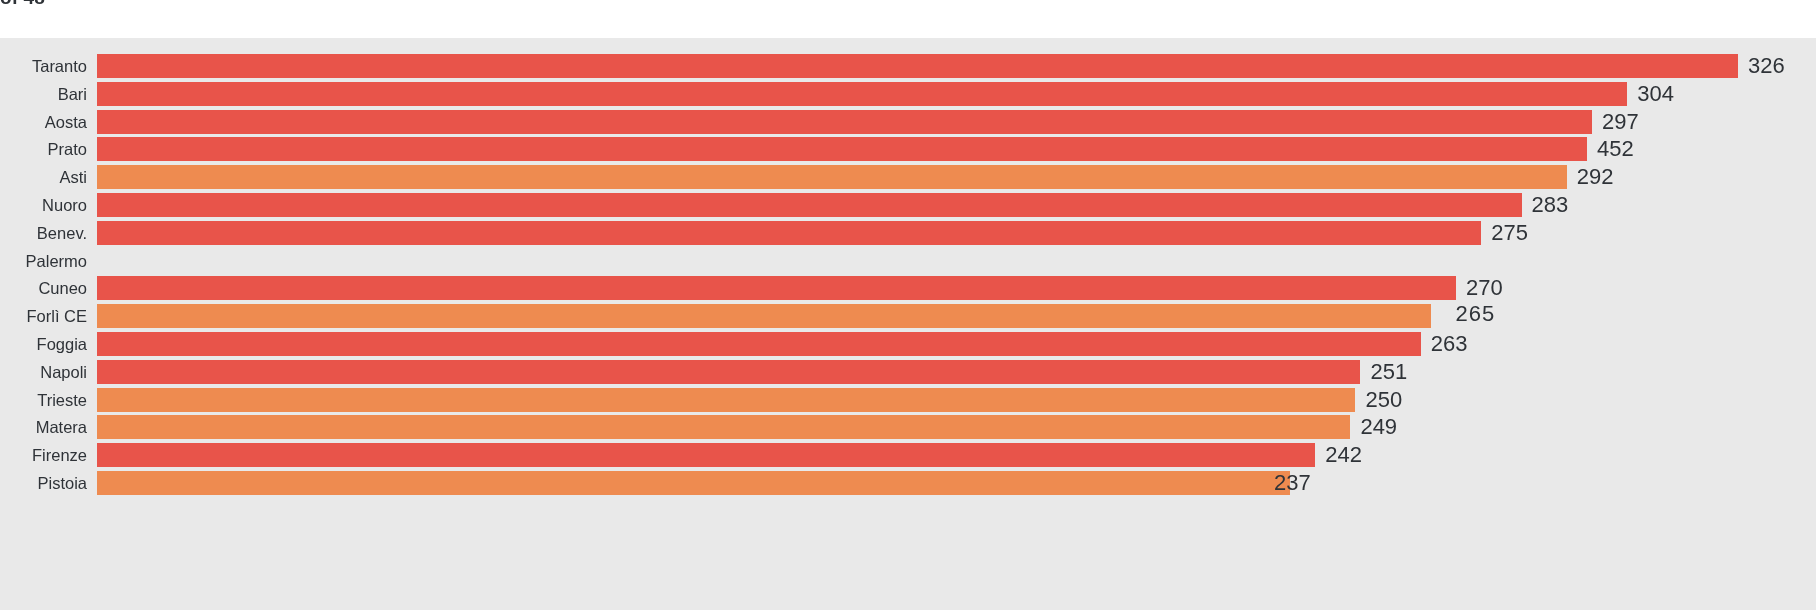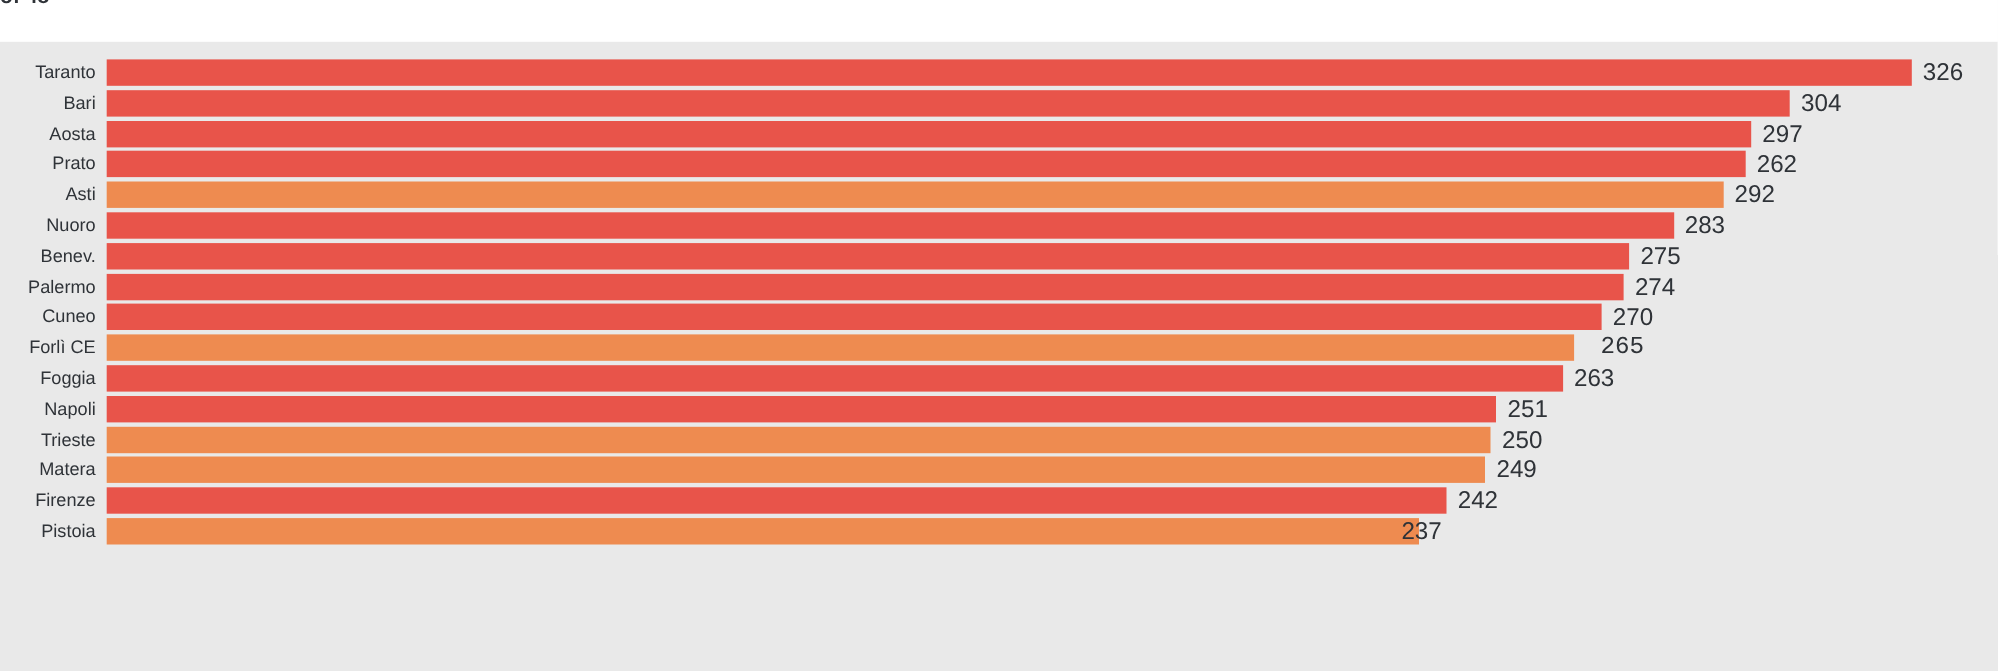--- a/index.html
+++ b/index.html
@@ -135,21 +135,21 @@
           <div class="row-label">Aosta</div>
           <div class="bar-track" style="width: 1719px;">
             <div class="bar" style="width: 1495.02px;"></div>
             <div class="bar-value" style="left: 1505.02px;">297</div>
           </div>
         </div>
         <div class="bar-row">
           <div class="row-label">Prato</div>
           <div class="bar-track" style="width: 1719px;">
             <div class="bar" style="width: 1489.99px;"></div>
-            <div class="bar-value" style="left: 1499.99px;">262</div>
+            <div class="bar-value" style="left: 1499.99px;">452</div>
           </div>
         </div>
         <div class="bar-row">
           <div class="row-label">Asti</div>
           <div class="bar-track" style="width: 1719px;">
             <div class="bar orange" style="width: 1469.85px;"></div>
             <div class="bar-value" style="left: 1479.85px;">292</div>
           </div>
         </div>
         <div class="bar-row">
@@ -161,24 +161,20 @@
         </div>
         <div class="bar-row">
           <div class="row-label">Benev.</div>
           <div class="bar-track" style="width: 1719px;">
             <div class="bar" style="width: 1384.28px;"></div>
             <div class="bar-value" style="left: 1394.28px;">275</div>
           </div>
         </div>
         <div class="bar-row">
           <div class="row-label">Palermo</div>
-          <div class="bar-track" style="width: 1719px;">
-            <div class="bar" style="width: 1379.25px;"></div>
-            <div class="bar-value" style="left: 1389.25px;">274</div>
-          </div>
         </div>
         <div class="bar-row">
           <div class="row-label">Cuneo</div>
           <div class="bar-track" style="width: 1719px;">
             <div class="bar" style="width: 1359.11px;"></div>
             <div class="bar-value" style="left: 1369.11px;">270</div>
           </div>
         </div>
         <div class="bar-row">
           <div class="row-label">Forlì CE</div>

